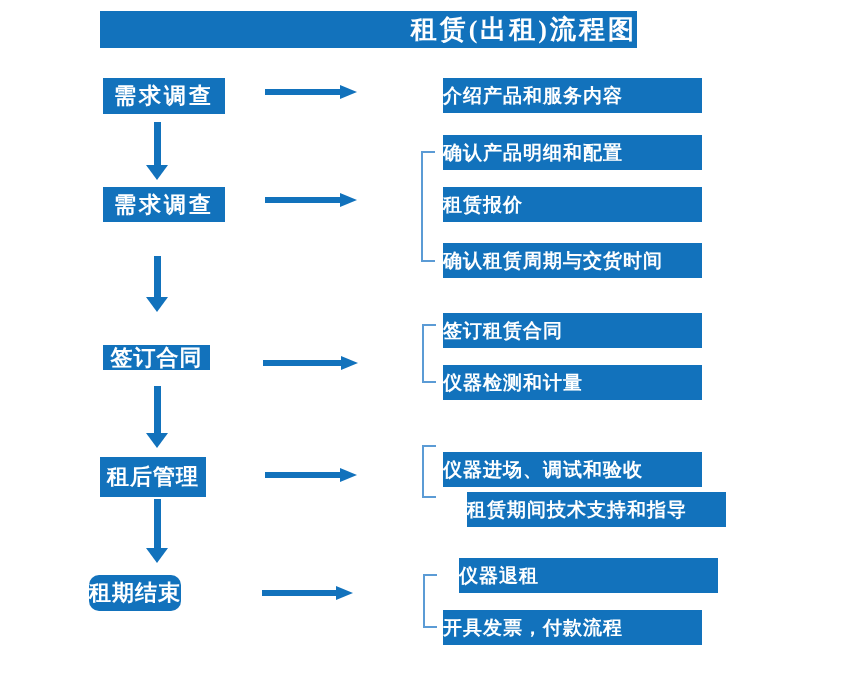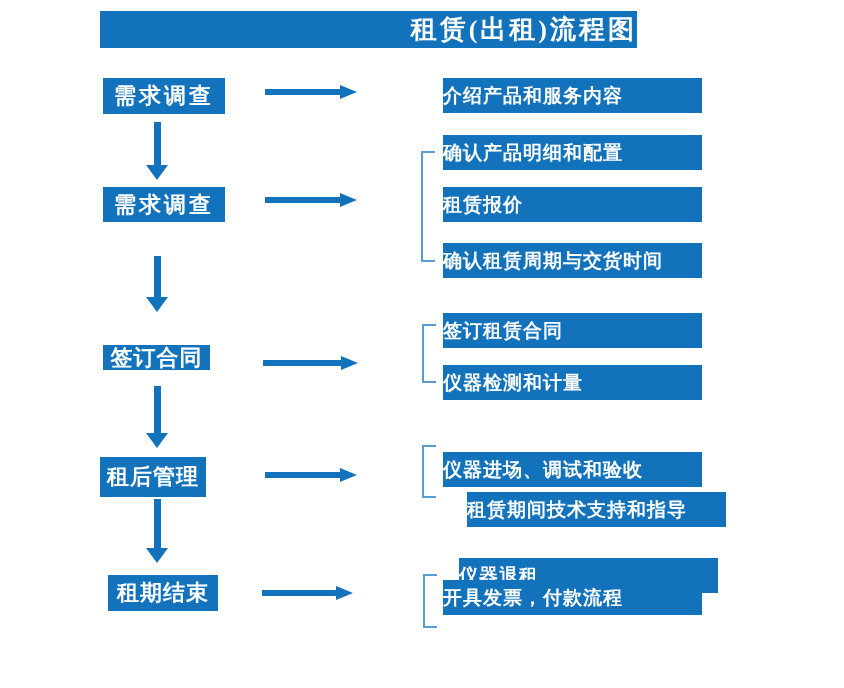--- a/index.html
+++ b/index.html
@@ -33,29 +33,29 @@
     font-size: 26px; letter-spacing: 3px;
   }
   .lbox {
     display: flex; align-items: center; justify-content: center;
     font-size: 22px; letter-spacing: 3px;
   }
   .l1 { left: 103px; top: 78px;  width: 122px; height: 36px; }
   .l2 { left: 103px; top: 187px; width: 122px; height: 35px; }
   .l3 { left: 103px; top: 345px; width: 107px; height: 25px; letter-spacing: 1px; }
   .l4 { left: 100px; top: 457px; width: 106px; height: 40px; letter-spacing: 1px; }
-  .l5 { left: 108px; top: 575px; width: 110px; height: 36px; letter-spacing: 1px; }
+  .l5 { left: 89px; top: 575px; width: 92px; height: 36px; letter-spacing: 1px; border-radius: 10px; }
   .rbox {
     left: 443px; width: 259px; height: 35px;
     display: flex; align-items: center;
     font-size: 19px; letter-spacing: 1px;
   }
   .r1 { top: 78px; }  .r2 { top: 135px; } .r3 { top: 187px; } .r4 { top: 243px; }
   .r5 { top: 313px; } .r6 { top: 365px; } .r7 { top: 422px; margin-top: 30px; } .r8 { top: 492px; margin-left: 24px; }
-  .r9 { top: 558px; margin-left: 16px; } .r10 { top: 580px; font-family: Liberation Mono, monospace; }
+  .r9 { top: 558px; margin-left: 16px; } .r10 { top: 610px; font-family: Liberation Mono, monospace; }
 
   .h-arrow { position: absolute; height: 14px; display: flex; align-items: center; }
   .h-arrow .shaft { flex: 1; height: 6px; background: var(--primary); }
   .h-arrow .head {
     width: 0; height: 0;
     border-left: 17px solid var(--primary);
     border-top: 7px solid transparent;
     border-bottom: 7px solid transparent;
   }
   .h1 { left: 265px; top: 85px;  width: 92px; }

